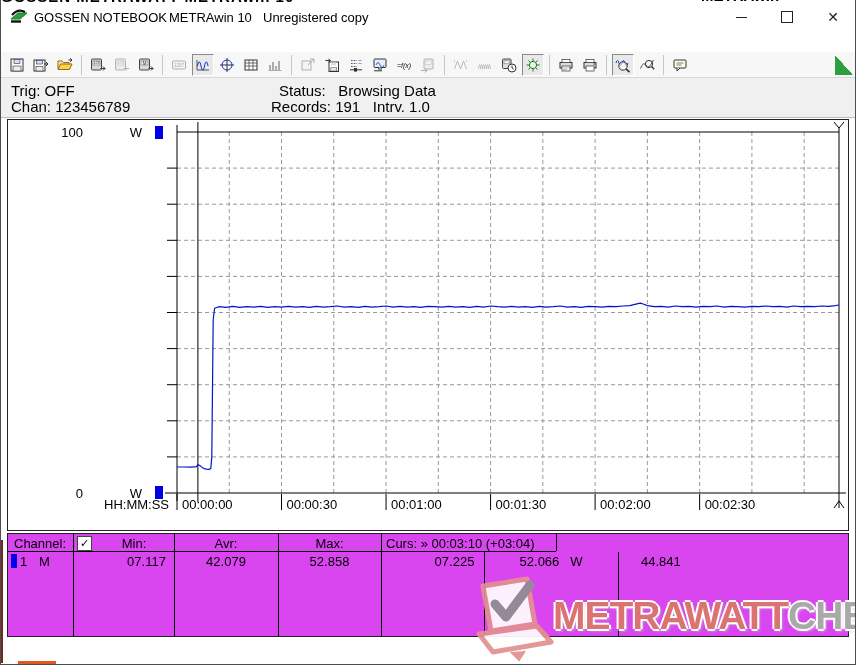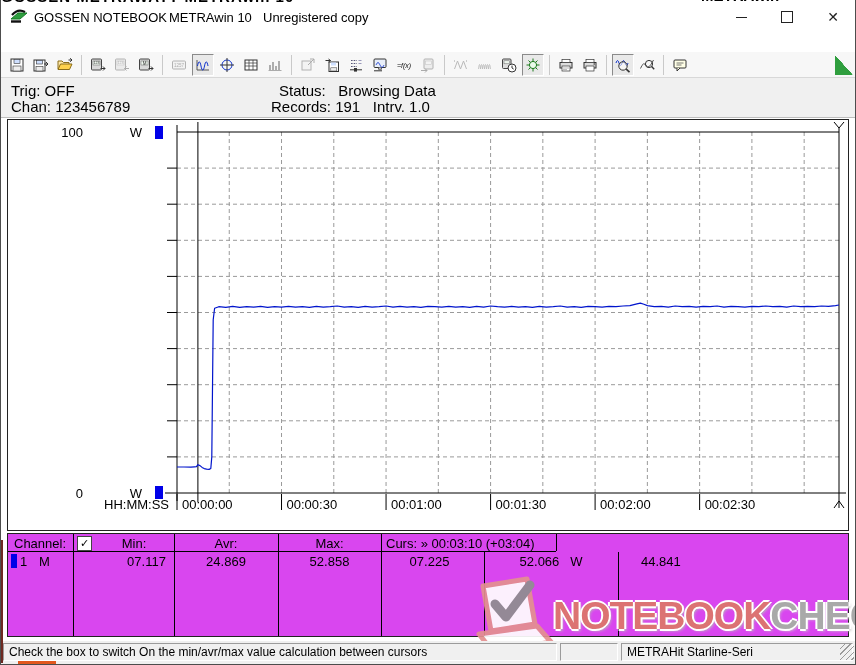--- a/index.html
+++ b/index.html
@@ -390,41 +390,35 @@
     <div class="vline" style="left:270px;top:0;height:102px;"></div>
     <div class="vline" style="left:373px;top:0;height:102px;"></div>
     <div class="vline" style="left:476px;top:18px;height:84px;"></div>
     <div class="vline" style="left:610px;top:18px;height:84px;"></div>
     <div class="vline" style="left:548px;top:0;height:17px;"></div>
 
     <div id="row-marker"></div>
     <span class="rowtxt" style="left:12px;">1</span>
     <span class="rowtxt" style="left:31px;">M</span>
     <span class="rowtxt cellc" style="left:65px;width:101px;margin-left:23px;">07.117</span>
-    <span class="rowtxt cellc" style="left:166px;width:104px;">24.869</span>
+    <span class="rowtxt cellc" style="left:166px;width:104px;">42.079</span>
     <span class="rowtxt cellc" style="left:270px;width:103px;">52.858</span>
-    <span class="rowtxt cellc" style="left:370px;width:103px;">07.225</span>
+    <span class="rowtxt cellc" style="left:395px;width:103px;">07.225</span>
     <span class="rowtxt cellc pre" style="left:476px;width:134px;">52.066   W</span>
     <span class="rowtxt" style="left:633px;">44.841</span>
   </div>
 
   <div class="abs" id="watermark">
     <svg width="92" height="86" viewBox="0 0 92 86" opacity="0.92">
       <path d="M12 10 L56 3 L64 48 L20 55 Z" fill="#fff" stroke="#e39090" stroke-width="5" stroke-linejoin="round"></path>
       <path d="M8 58 L66 50 L80 66 L22 76 Z" fill="#fff" stroke="#e39090" stroke-width="5" stroke-linejoin="round"></path>
       <path d="M24 28 l11 13 l24 -32" fill="none" stroke="#8f8f8f" stroke-width="9" stroke-linecap="round" stroke-linejoin="round"></path>
       <path d="M40 76 l8 8 l6 -9" fill="#e39090" stroke="#e39090" stroke-width="2"></path>
     </svg>
     <div id="wm-text">
-      <span class="red">NOTEBOOK</span><span class="gray">CHECK</span>
+      <span class="red">METRAWATT</span><span class="gray">CHECK</span>
     </div>
   </div>
 
-  <div class="abs" id="statusbar">
-    <div class="sb-panel" id="sb-msg">Check the box to switch On the min/avr/max value calculation between cursors</div>
-    <div class="sb-panel" id="sb-mid"></div>
-    <div class="sb-panel" id="sb-dev">METRAHit Starline-Seri</div>
-    <div id="sb-grip"></div>
-  </div>
 
   <div class="abs" id="left-stripe"></div>
   <div class="abs" id="bottom-stripe"></div>
 </div>
 
 </body></html>

